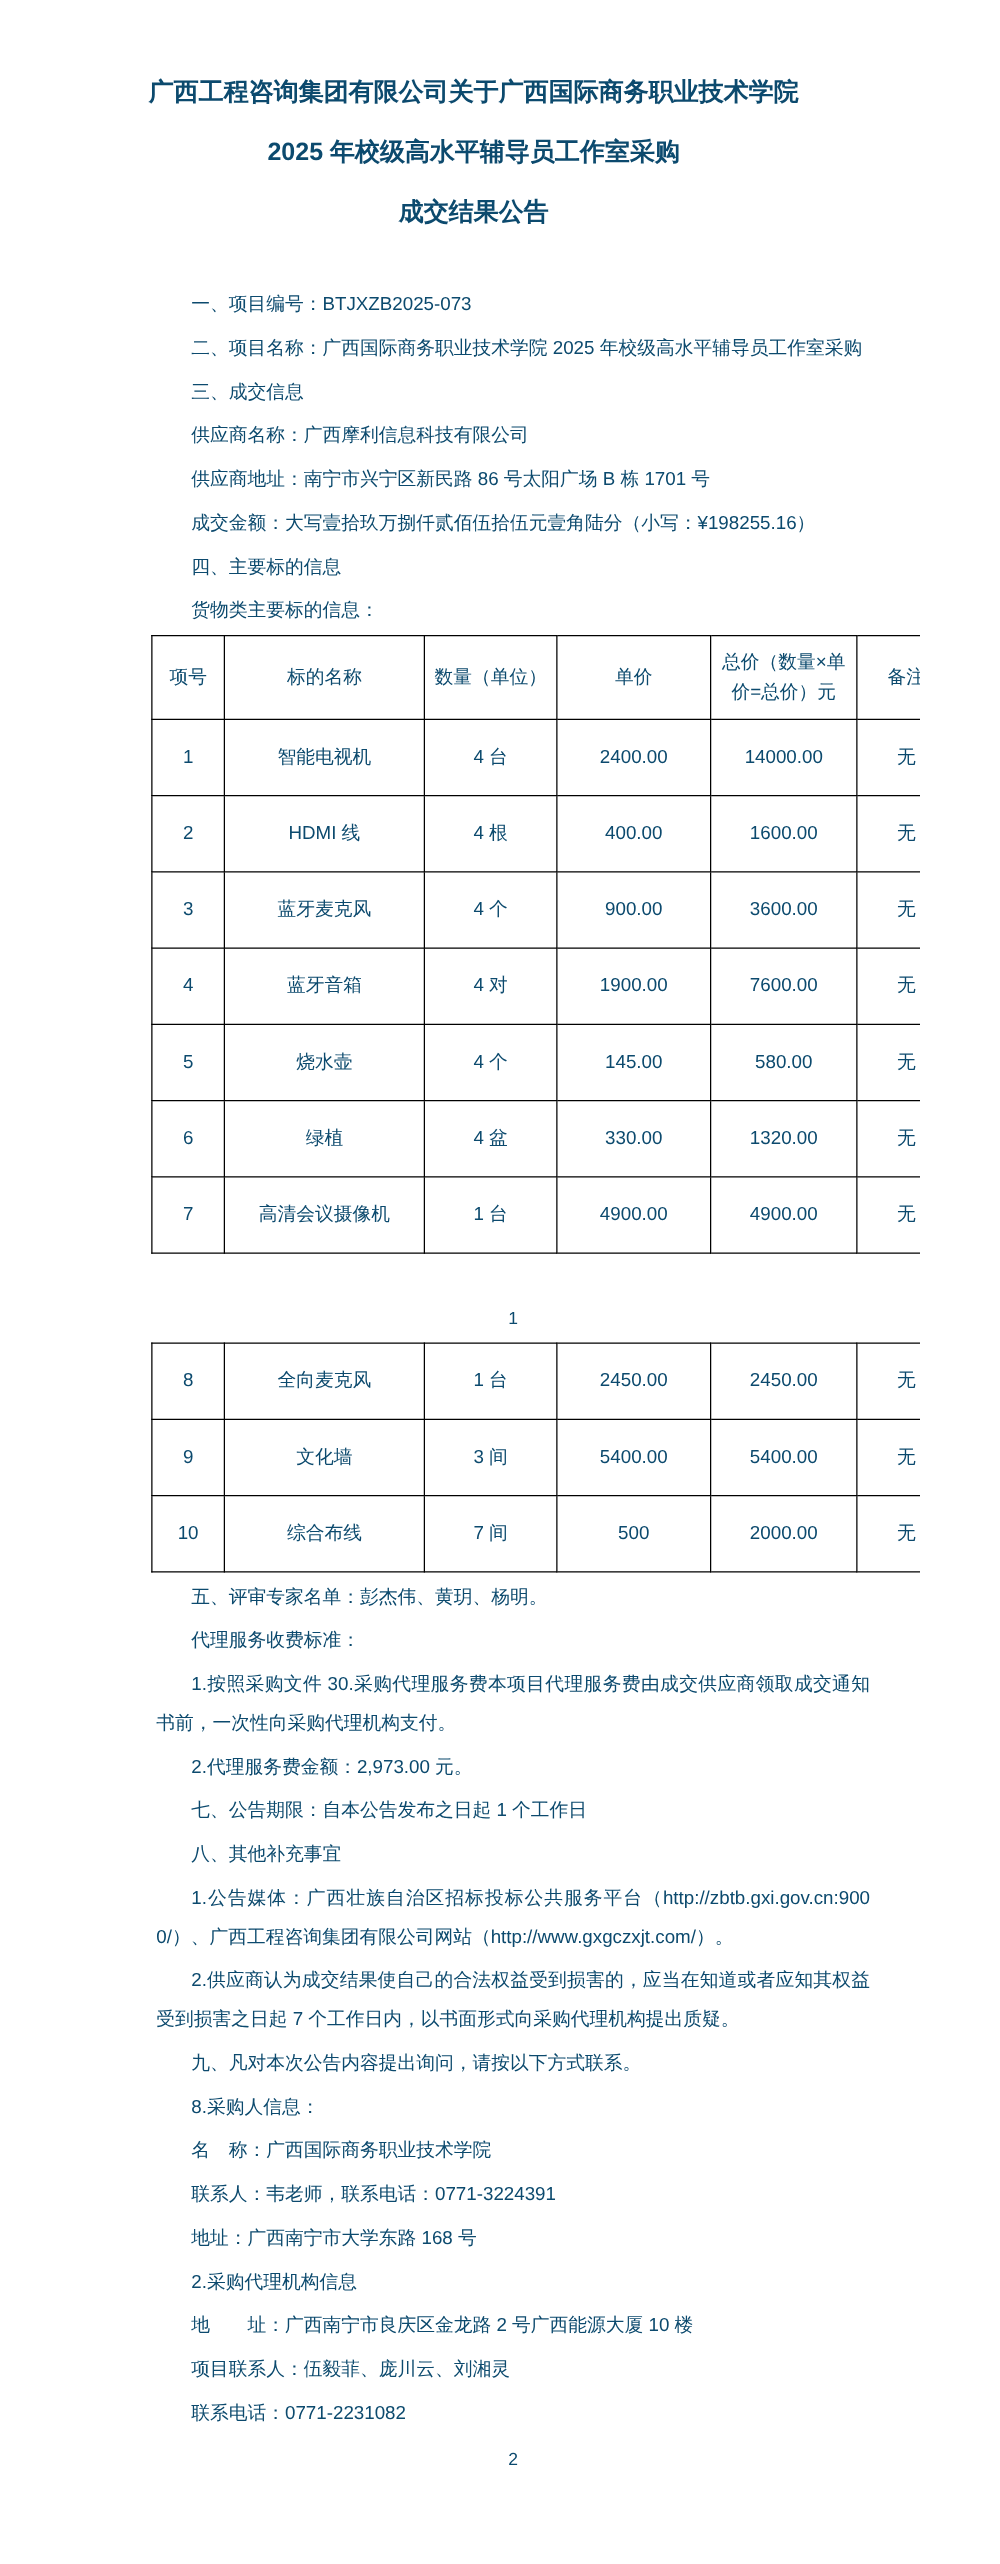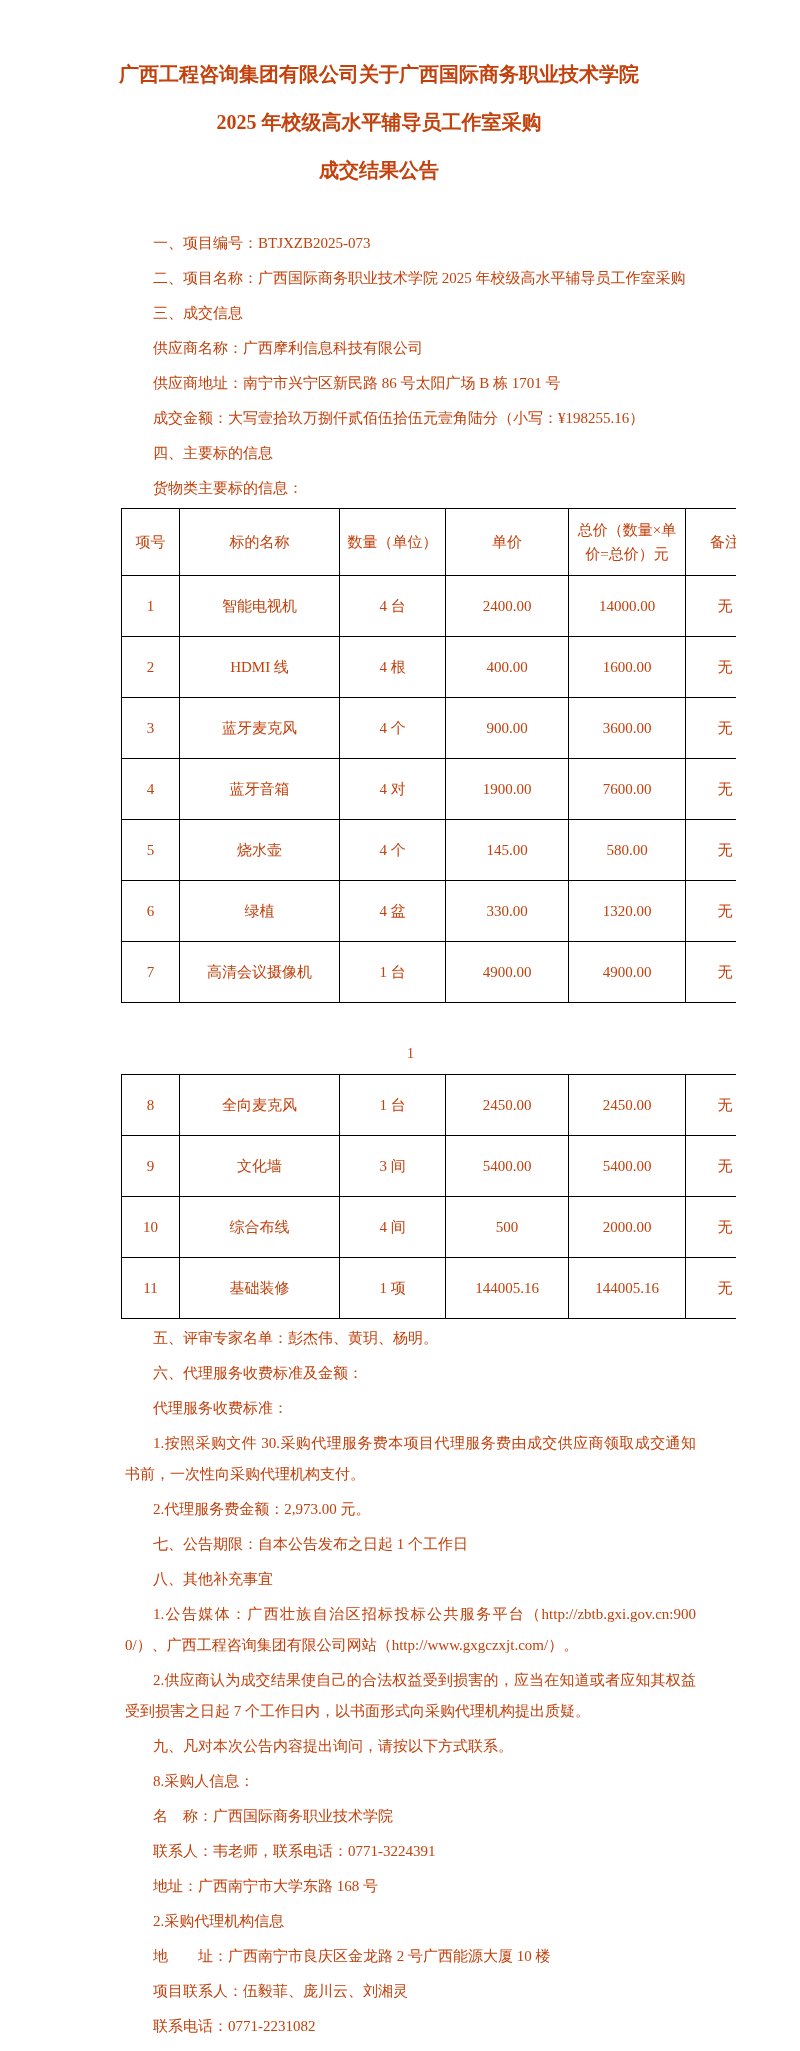--- a/index.html
+++ b/index.html
@@ -1,18 +1,18 @@
 <!DOCTYPE html>
 <html><head>
 <meta charset="utf-8">
 <style>
   html,body{margin:0;padding:0;background:#ffffff;}
   .page{
-    width:736px;height:2051px;background:#ffffff;color:#c2410c;
-    font-family:Liberation Serif, serif;
+    width:736px;height:2051px;background:#ffffff;color:#0c4a6e;
+    font-family:Liberation Sans, sans-serif;
     overflow:hidden;position:relative;
   }
   .content{padding:50px 36px 0 121px;}
   .title{font-size:20px;font-weight:bold;text-align:center;margin:0 0 0 -63px;}
   .title-line{line-height:48px;}
   .intro{margin-top:34px;}
   .closing{margin-top:0;}
   .para{
     margin:4px;font-size:15px;line-height:31px;text-indent:28px;
     text-align:left;word-break:break-all;
@@ -163,39 +163,30 @@
             <td>9</td>
             <td>文化墙</td>
             <td>3 间</td>
             <td>5400.00</td>
             <td>5400.00</td>
             <td>无</td>
           </tr>
           <tr>
             <td>10</td>
             <td>综合布线</td>
-            <td>4 间</td>
+            <td>7 间</td>
             <td>500</td>
             <td>2000.00</td>
             <td>无</td>
           </tr>
-          <tr>
-            <td>11</td>
-            <td>基础装修</td>
-            <td>1 项</td>
-            <td>144005.16</td>
-            <td>144005.16</td>
-            <td>无</td>
-          </tr>
         </tbody>
     </table>
 
     <div class="closing" id="closing">
         <p class="para">五、评审专家名单：彭杰伟、黄玥、杨明。</p>
-        <p class="para">六、代理服务收费标准及金额：</p>
         <p class="para">代理服务收费标准：</p>
         <p class="para ml">1.按照采购文件 30.采购代理服务费本项目代理服务费由成交供应商领取成交通知书前，一次性向采购代理机构支付。</p>
         <p class="para">2.代理服务费金额：2,973.00 元。</p>
         <p class="para">七、公告期限：自本公告发布之日起 1 个工作日</p>
         <p class="para">八、其他补充事宜</p>
         <p class="para ml">1.公告媒体：广西壮族自治区招标投标公共服务平台（http://zbtb.gxi.gov.cn:9000/）、广西工程咨询集团有限公司网站（http://www.gxgczxjt.com/）。</p>
         <p class="para ml">2.供应商认为成交结果使自己的合法权益受到损害的，应当在知道或者应知其权益受到损害之日起 7 个工作日内，以书面形式向采购代理机构提出质疑。</p>
         <p class="para">九、凡对本次公告内容提出询问，请按以下方式联系。</p>
         <p class="para">8.采购人信息：</p>
         <p class="para">名　称：广西国际商务职业技术学院</p>

